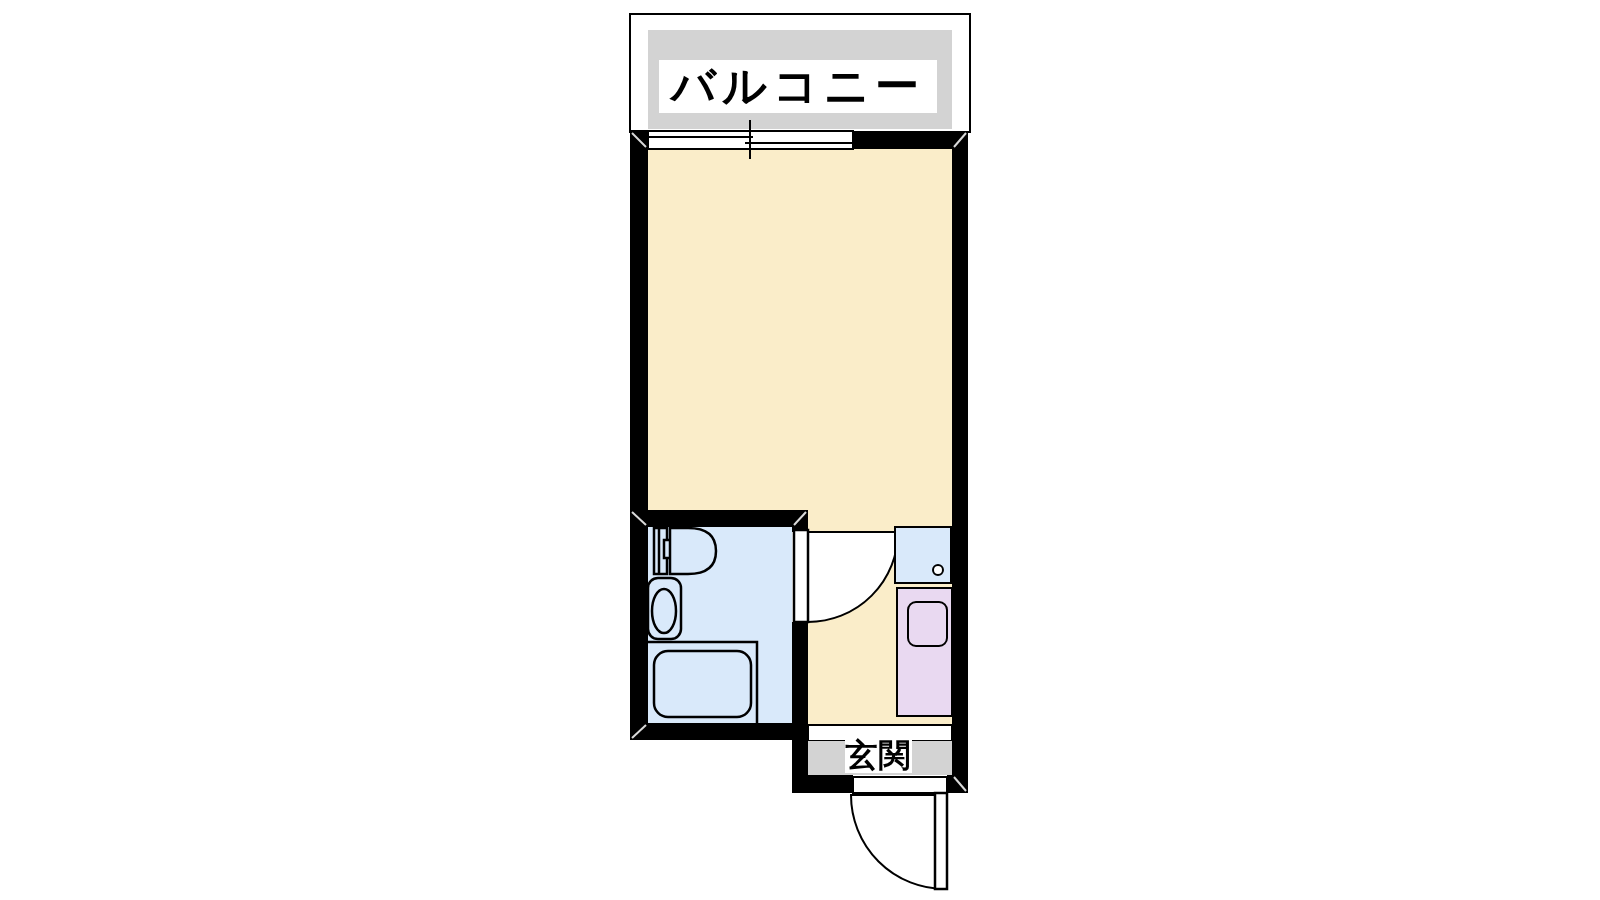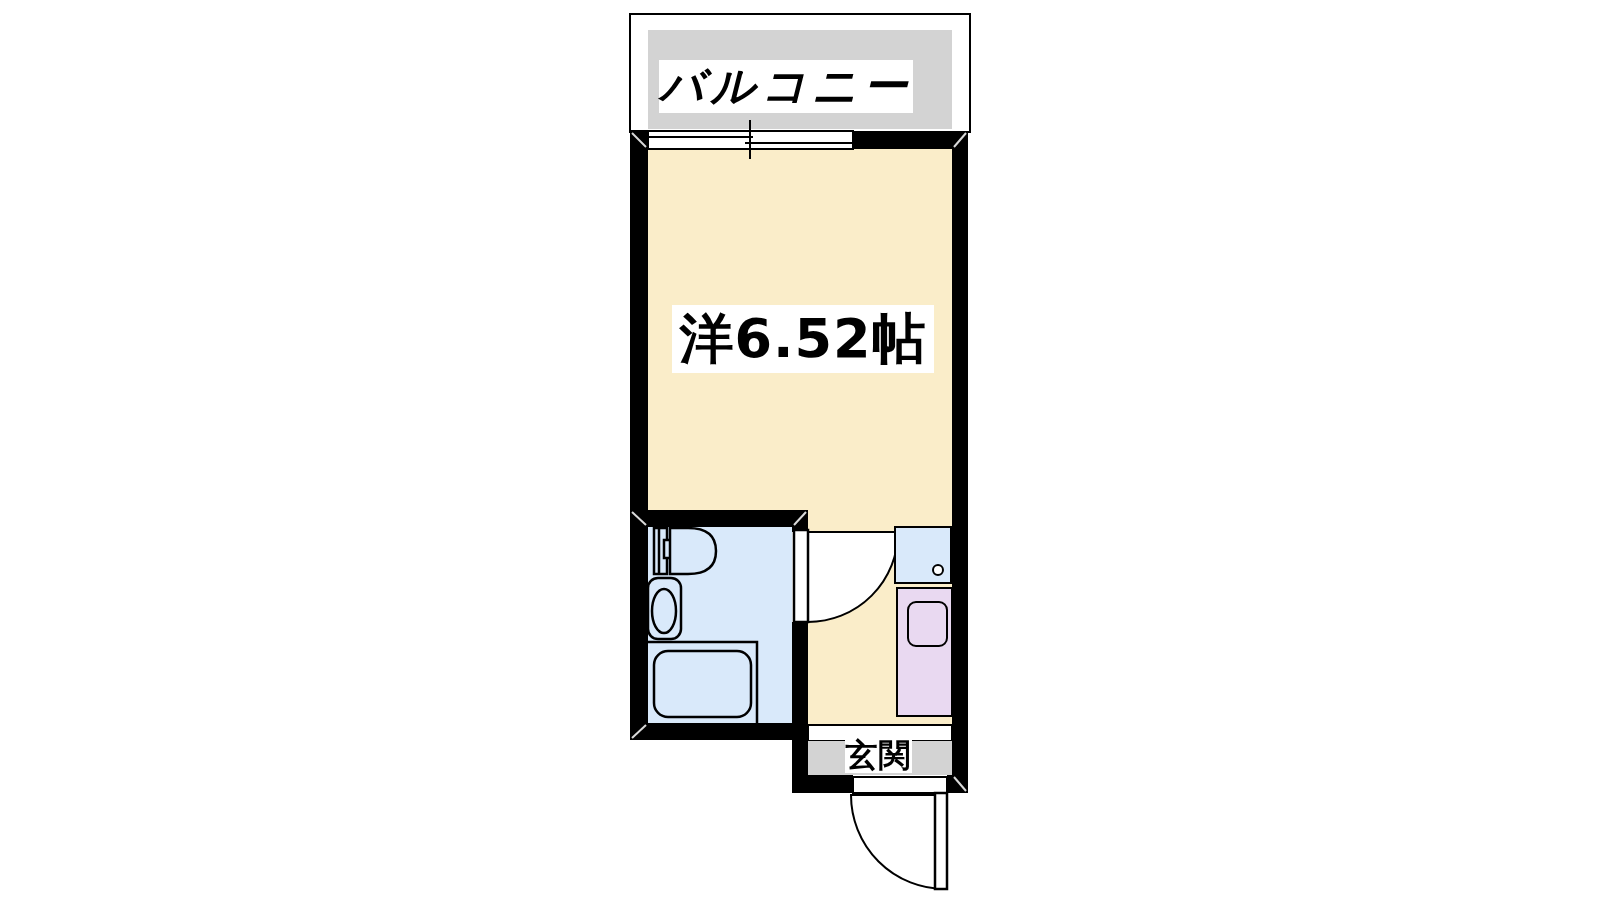--- a/index.html
+++ b/index.html
@@ -5,21 +5,21 @@
   html,body{margin:0;padding:0;background:#ffffff;}
   .canvas{
     position:relative;width:1600px;height:900px;background:#ffffff;
     font-family:"DejaVu Sans","Liberation Sans",sans-serif;overflow:hidden;
   }
   .plan-svg{position:absolute;left:0;top:0;}
   .room-label{
     position:absolute;display:flex;align-items:center;justify-content:center;
     background:#ffffff;color:#000;font-weight:bold;white-space:nowrap;
   }
-  .label-balcony{left:659px;top:60px;width:254px;height:53px;font-size:44px;letter-spacing:6px;font-style:italic;}
+  .label-balcony{left:659px;top:60px;width:278px;height:53px;font-size:44px;letter-spacing:6px;}
   .label-main-room{left:672px;top:305px;width:262px;height:68px;font-size:54px;letter-spacing:1px;}
   .label-entrance{left:845px;top:739px;width:67px;height:34px;font-size:32px;letter-spacing:1px;}
 </style>
 </head>
 <body>
 
 <div class="canvas">
 
   <svg class="plan-svg" width="1600" height="900" viewBox="0 0 1600 900">
 
@@ -98,16 +98,15 @@
     <rect x="808" y="741" width="144" height="34" fill="#d3d3d3"></rect>
 
     <g>
       <rect x="853" y="777" width="94" height="16" fill="#ffffff" stroke="#000000" stroke-width="2"></rect>
       <path d="M 851,795 A 94 94 0 0 0 945,889 L 945,795 Z" fill="#ffffff" stroke="#000000" stroke-width="2"></path>
       <rect x="935" y="793" width="12" height="96" fill="#ffffff" stroke="#000000" stroke-width="2.5"></rect>
     </g>
   </svg>
 
   <div class="room-label label-balcony">バルコニー</div>
-  <div class="room-label label-main-room">洋6.52帖</div>
   <div class="room-label label-entrance">玄関</div>
 
 </div>
 
 </body></html>

